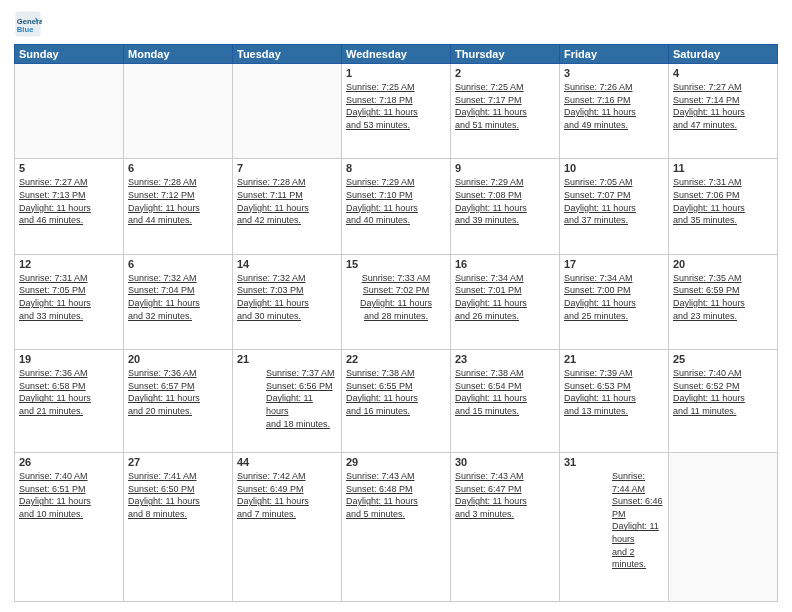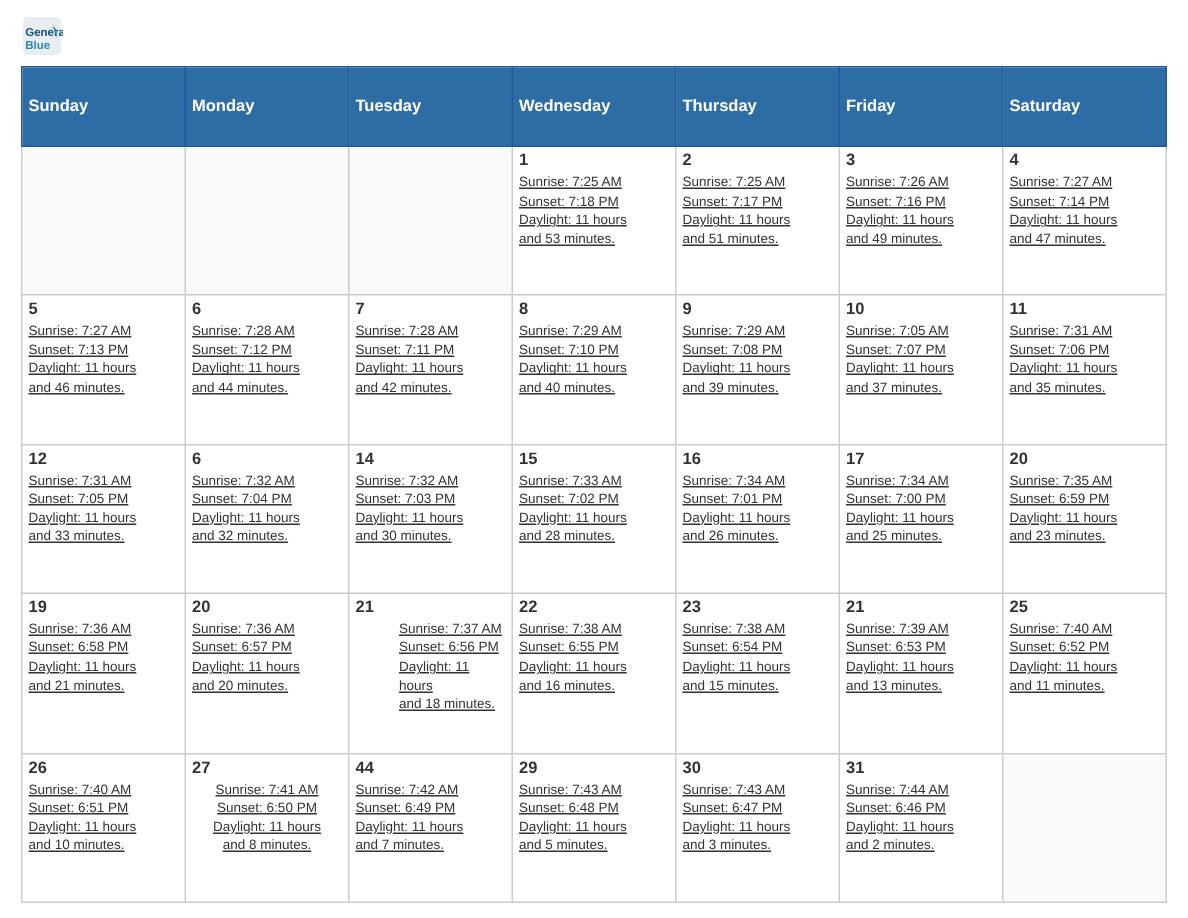--- a/index.html
+++ b/index.html
@@ -55,21 +55,21 @@
       border-collapse: collapse;
       width: 100%;
       flex: 1;
       table-layout: fixed;
     }
     .calendar th {
       background: #2e6da4;
       color: #fff;
       font-size: 11px;
       font-weight: bold;
-      padding: 20px 4px;
+      padding: 3px 4px;
       border: 1px solid #2258a0;
       text-align: left;
     }
     .calendar td {
       border: 1px solid #ccc;
       vertical-align: top;
       padding: 3px 4px;
       font-size: 9.5px;
       color: #333;
       height: 78px;
@@ -228,21 +228,21 @@
           </td>
           <td>
             <span class="day-num">14</span>
             <div class="day-info" style="white-space: pre-line;">Sunrise: 7:32 AM
 Sunset: 7:03 PM
 Daylight: 11 hours
 and 30 minutes.</div>
           </td>
           <td>
             <span class="day-num">15</span>
-            <div class="day-info" style="white-space: pre-line;">Sunrise: 7:33 AM
+            <div class="day-info" style="white-space: pre-line; text-align: center;">Sunrise: 7:33 AM
 Sunset: 7:02 PM
 Daylight: 11 hours
 and 28 minutes.</div>
           </td>
           <td>
             <span class="day-num">16</span>
             <div class="day-info" style="white-space: pre-line;">Sunrise: 7:34 AM
 Sunset: 7:01 PM
 Daylight: 11 hours
 and 26 minutes.</div>
@@ -316,21 +316,21 @@
         <tr>
           <td>
             <span class="day-num">26</span>
             <div class="day-info" style="white-space: pre-line;">Sunrise: 7:40 AM
 Sunset: 6:51 PM
 Daylight: 11 hours
 and 10 minutes.</div>
           </td>
           <td>
             <span class="day-num">27</span>
-            <div class="day-info" style="white-space: pre-line; text-align: center;">Sunrise: 7:41 AM
+            <div class="day-info" style="white-space: pre-line;">Sunrise: 7:41 AM
 Sunset: 6:50 PM
 Daylight: 11 hours
 and 8 minutes.</div>
           </td>
           <td>
             <span class="day-num">44</span>
             <div class="day-info" style="white-space: pre-line;">Sunrise: 7:42 AM
 Sunset: 6:49 PM
 Daylight: 11 hours
 and 7 minutes.</div>
@@ -344,21 +344,21 @@
           </td>
           <td>
             <span class="day-num">30</span>
             <div class="day-info" style="white-space: pre-line;">Sunrise: 7:43 AM
 Sunset: 6:47 PM
 Daylight: 11 hours
 and 3 minutes.</div>
           </td>
           <td>
             <span class="day-num">31</span>
-            <div class="day-info" style="white-space: pre-line;">Sunrise: 7:44 AM
+            <div class="day-info" style="white-space: pre-line; margin-left: 48px;">Sunrise: 7:44 AM
 Sunset: 6:46 PM
 Daylight: 11 hours
 and 2 minutes.</div>
           </td>
           <td class="empty"></td>
         </tr>
       </tbody>
   </table>
 </div>
 

